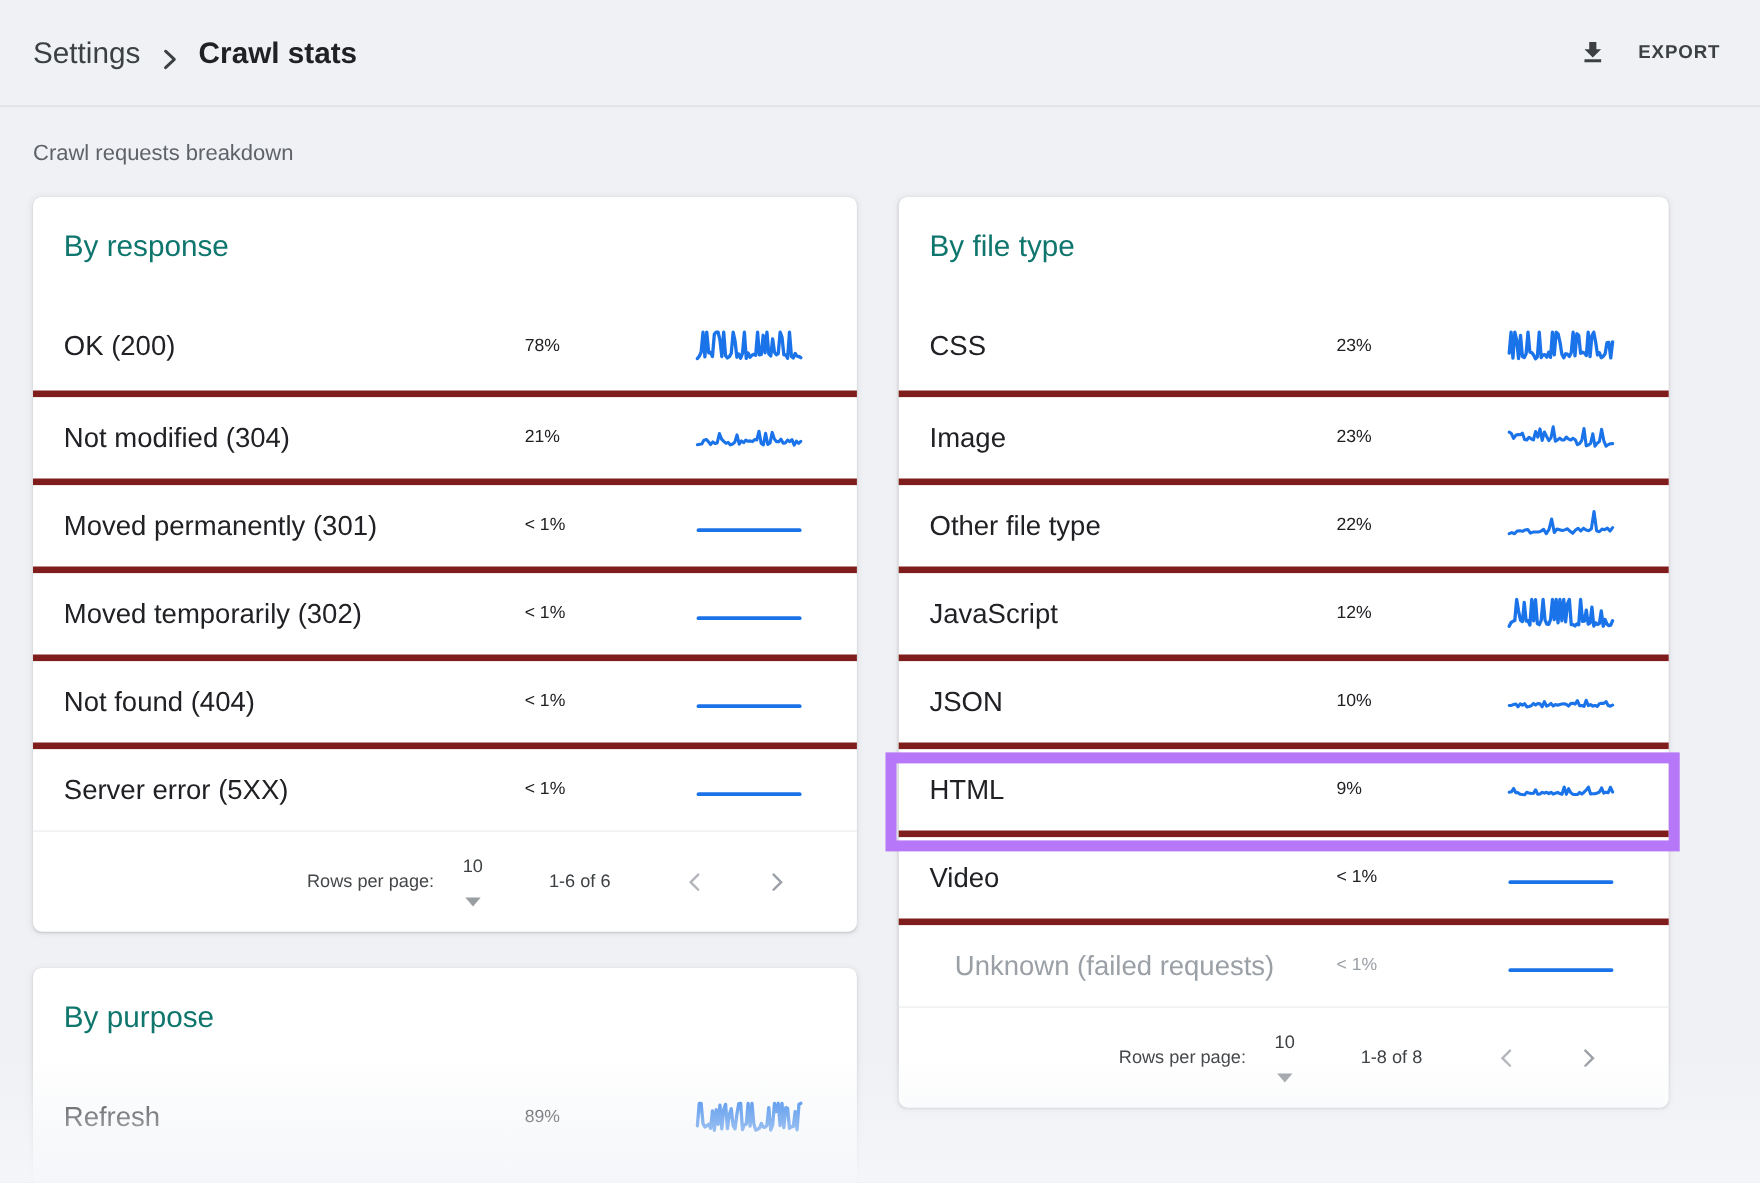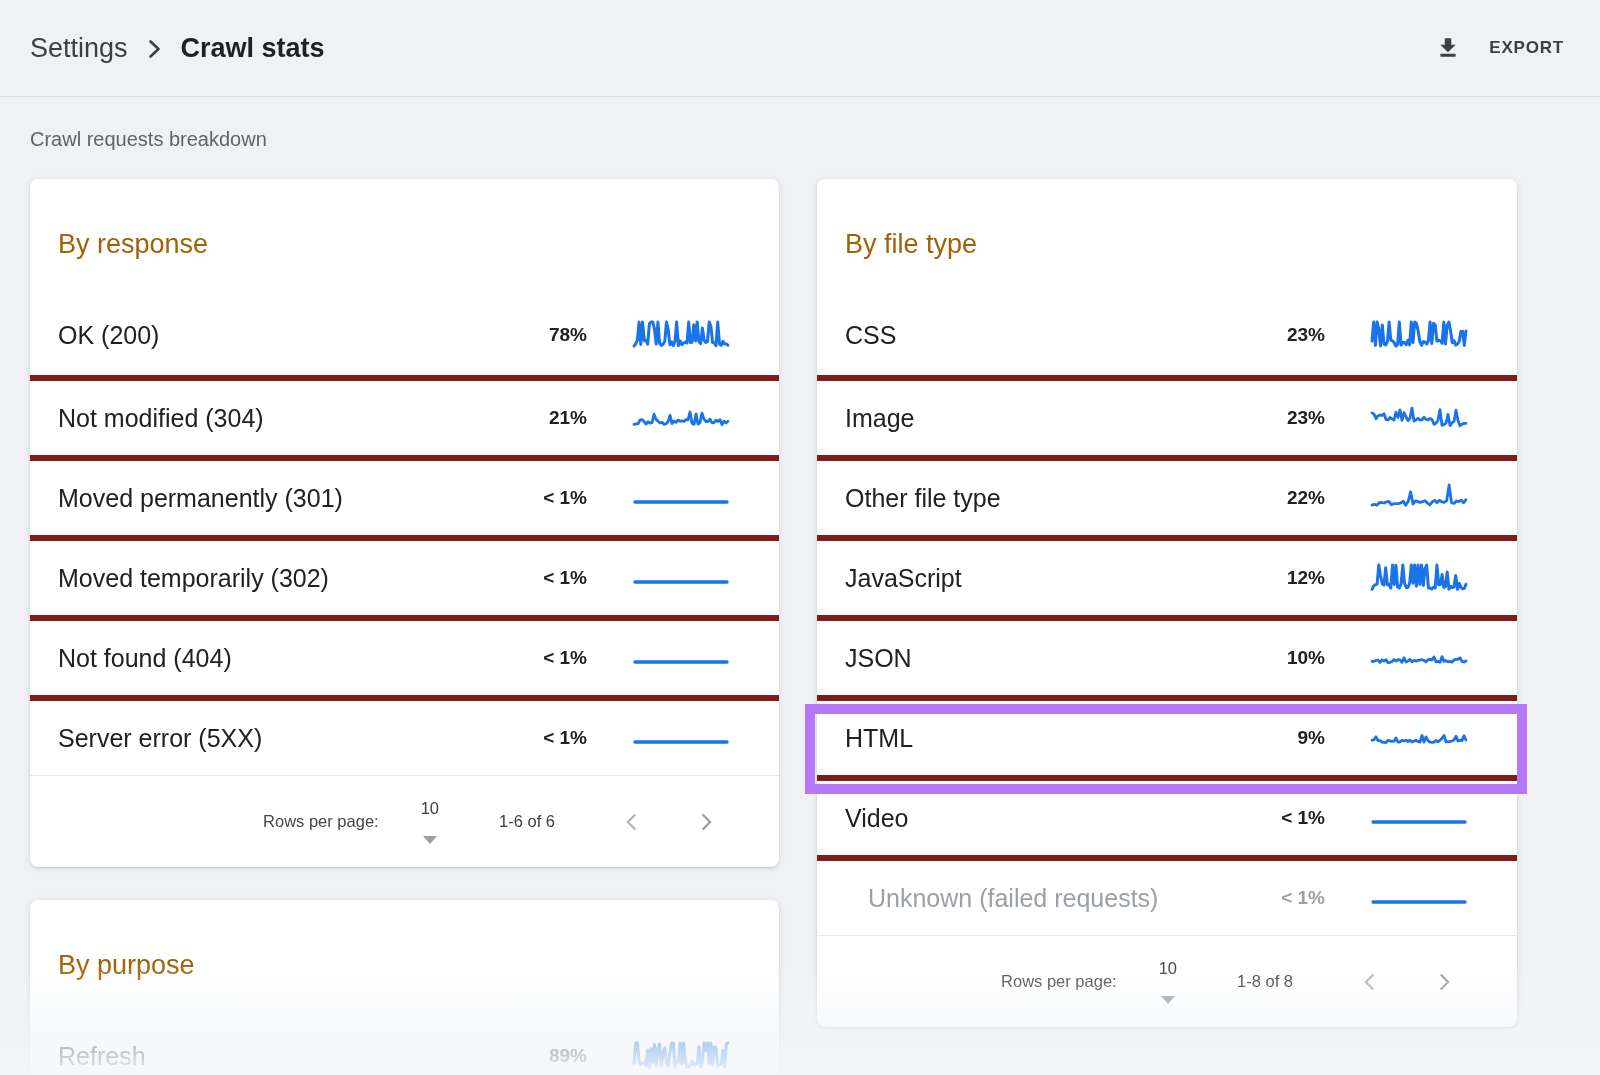--- a/index.html
+++ b/index.html
@@ -3,53 +3,53 @@
 <meta charset="utf-8">
 <style>
   * { margin:0; padding:0; box-sizing:border-box; }
   html,body { background:#eff1f4; }
   body { font-family:"Liberation Sans", sans-serif; color:#202124; }
   #screen { position:relative; width:1600px; height:1075px; overflow:hidden; background:#eff1f4; }
 
   
   .topbar { height:97px; display:flex; align-items:center; justify-content:space-between;
             padding:0 36px 0 30px; border-bottom:1px solid #d8dbdf; }
-  .breadcrumb { display:flex; align-items:center; gap:20px; }
+  .breadcrumb { display:flex; align-items:flex-end; gap:20px; }
   .crumb-parent { font-size:27px; color:#3c4043; font-weight:400; cursor:pointer; }
   .crumb-current { font-size:27px; color:#202124; font-weight:700; }
   .crumb-sep { display:flex; align-items:center; margin-top:2px; }
   .export-btn { display:flex; align-items:center; gap:28px; cursor:pointer; }
   .export-label { font-size:17px; font-weight:700; letter-spacing:0.8px; color:#3c4043; }
 
   
   .section-label { font-size:20px; color:#5f6368; padding:31px 0 0 30px; }
 
   .cards { display:flex; gap:38px; padding:28px 30px 0 30px; align-items:flex-start; }
   .col { display:flex; flex-direction:column; gap:33px; }
   .col-left { width:749px; }
   .col-right { width:700px; }
 
   .card { background:#ffffff; border-radius:8px;
           box-shadow:0 1px 2px rgba(60,64,67,.18), 0 1px 6px 1px rgba(60,64,67,.08); }
-  .card-title { font-size:27px; font-weight:400; color:#a16207; padding:48px 28px 0 28px; line-height:34px; }
+  .card-title { font-size:27px; font-weight:400; color:#0f766e; padding:28px 28px 0 28px; line-height:34px; }
   .rows { margin-top:34px; }
 
   .row { height:80px; display:flex; align-items:center; padding:0 48px 0 28px; position:relative; cursor:pointer; }
   .row + .row { border-top:6px solid #7f1d1d; }
   .row-label { flex:1; font-size:25px; color:#202124; }
-  .row-value { width:110px; text-align:right; font-size:19px; color:#202124;font-weight:bold; }
+  .row-value { width:110px; font-size:16px; color:#202124; }
   .spark { width:100px; height:32px; margin-left:44px; flex:none; }
   .row.muted .row-label, .row.muted .row-value { color:#9aa0a6;margin-left:23px; }
   .row-highlight { position:absolute; left:-12px; right:-10px; top:3px; bottom:-19px;
                    border:10px solid #b678f8; pointer-events:none; z-index:3; }
 
   
   .pagination { height:92px; border-top:1px solid #e7e9ec; display:flex; align-items:center;
                 justify-content:flex-end; padding-right:62px; font-size:16.5px; color:#3c4043; }
-  .pg-label { margin-right:42px; color:#444749; }
+  .pg-label { margin-right:26px; color:#444749; }
   .pg-select { display:flex; align-items:center; gap:16px; cursor:pointer; margin-right:60px;flex-direction:column; }
   .pg-tri { width:0; height:0; border-left:7px solid transparent; border-right:7px solid transparent;
             border-top:8px solid #999ea3; margin-top:2px; }
   .pg-range { margin-right:66px; }
   .pg-chevrons { display:flex; align-items:center; gap:52px; }
   .pg-btn { cursor:pointer; display:flex; align-items:center; }
 
   .fade-overlay { position:absolute; left:0; right:0; top:962px; height:113px; z-index:50;
                   background:linear-gradient(to bottom, rgba(240,242,245,0) 0%, rgba(243,245,248,0.55) 55%, rgba(244,246,249,0.95) 100%);
                   pointer-events:none; }

